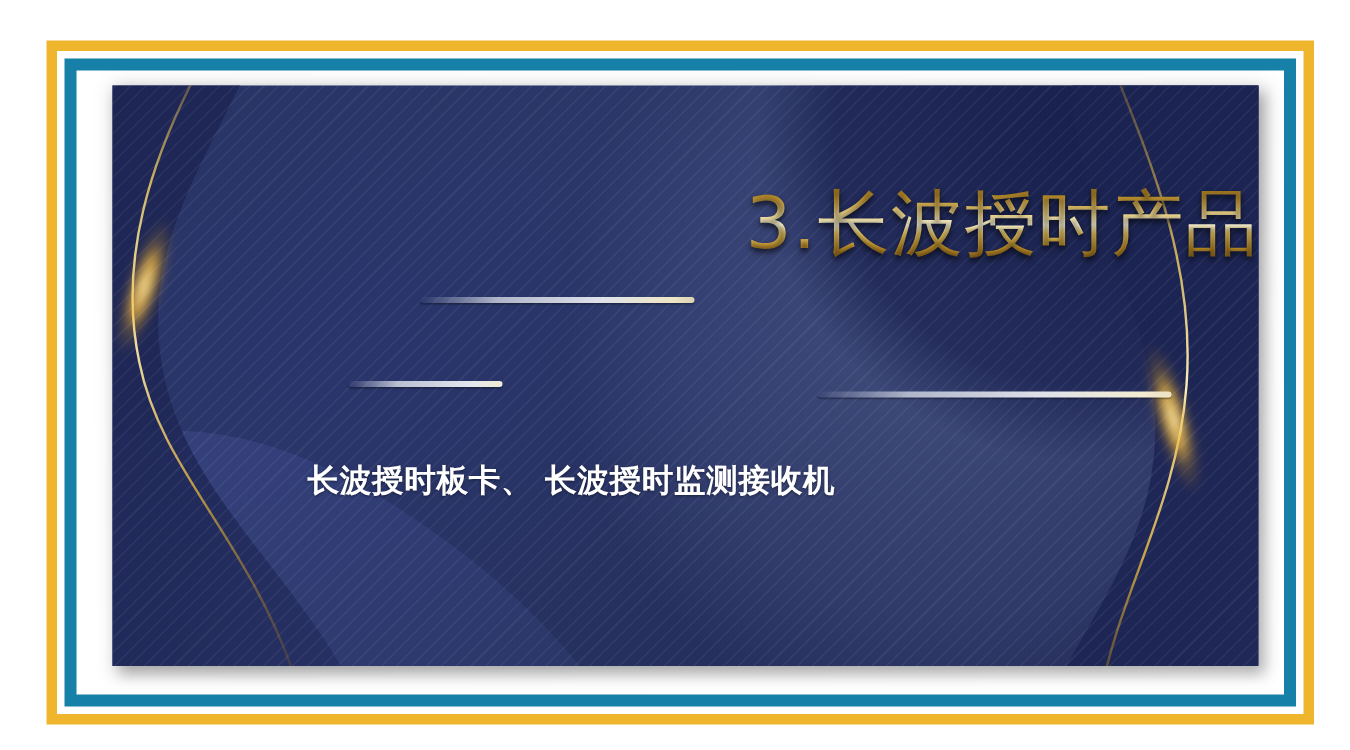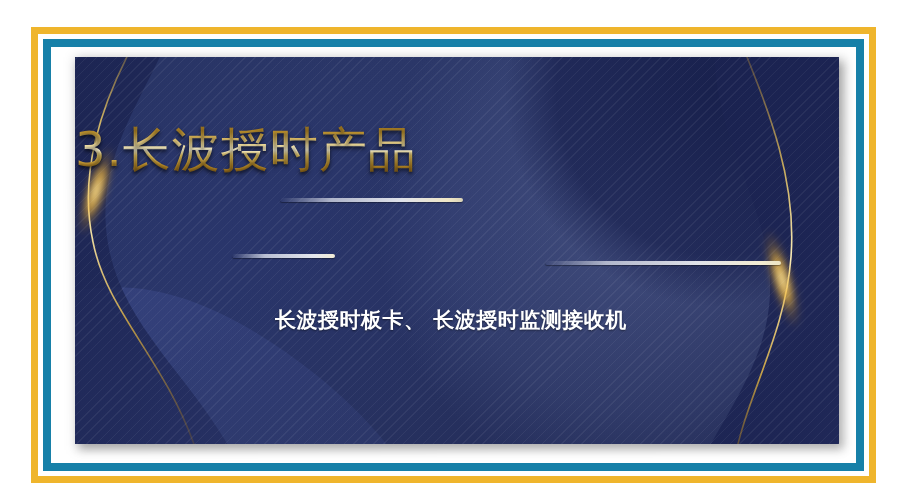--- a/index.html
+++ b/index.html
@@ -167,21 +167,21 @@
     transform: rotate(-16deg);
     background: radial-gradient(closest-side, rgba(255,238,178,0.98), rgba(243,186,62,0.80) 36%, rgba(198,142,32,0.28) 66%, rgba(150,104,18,0) 100%);
   }
 
   
   .title-block {
     position: absolute;
     left: 0; right: 0;
     top: 68px;
     z-index: 10;
-    text-align: left;
+    text-align: right;
     text-decoration: underline;
   }
 
   .title-text {
     display: inline-block;
     font-family: "DejaVu Sans", "Liberation Sans", sans-serif;
     font-size: 48px;
     line-height: 1.0;
     font-weight: 400;
     letter-spacing: 1px;
@@ -243,21 +243,21 @@
     color: #ffffff;
     font-family: "DejaVu Sans", "Liberation Sans", sans-serif;
     font-weight: bold;
     font-size: 21px;
     letter-spacing: 0.5px;
     line-height: 1.0;
     text-shadow: 0 1px 2px rgba(0,0,0,0.45);
     white-space: nowrap;
   }
   .subtitle-line-1 { margin-left: 70px; margin-bottom: 31px; }
-  .subtitle-line-2 { margin-left: 70px; }
+  .subtitle-line-2 { }
 </style>
 </head>
 <body style="background: rgb(255, 255, 255);">
 
 <div class="slide-canvas">
 
   <div class="frame-gold" style="border-color: rgb(239, 181, 44);"></div>
 
   <div class="frame-teal" style="border-color: rgb(23, 128, 168);"></div>
 

